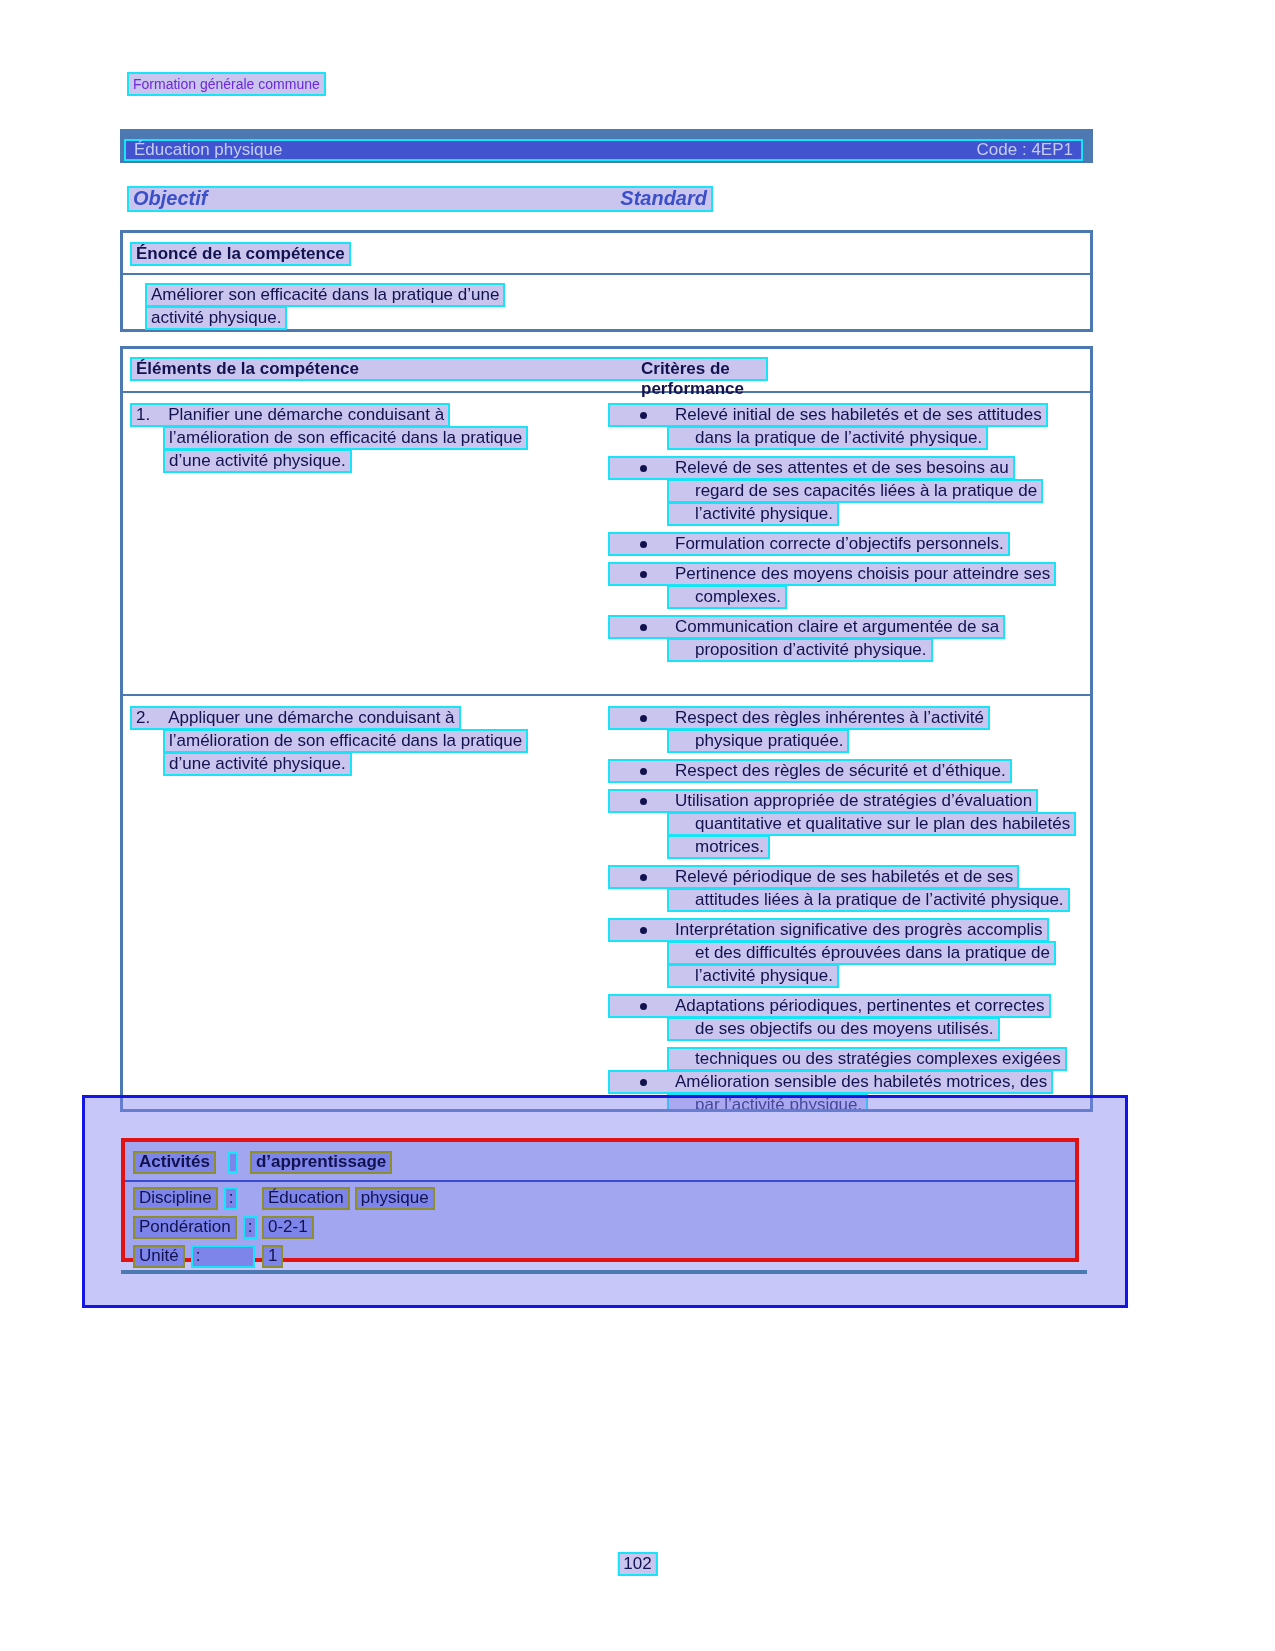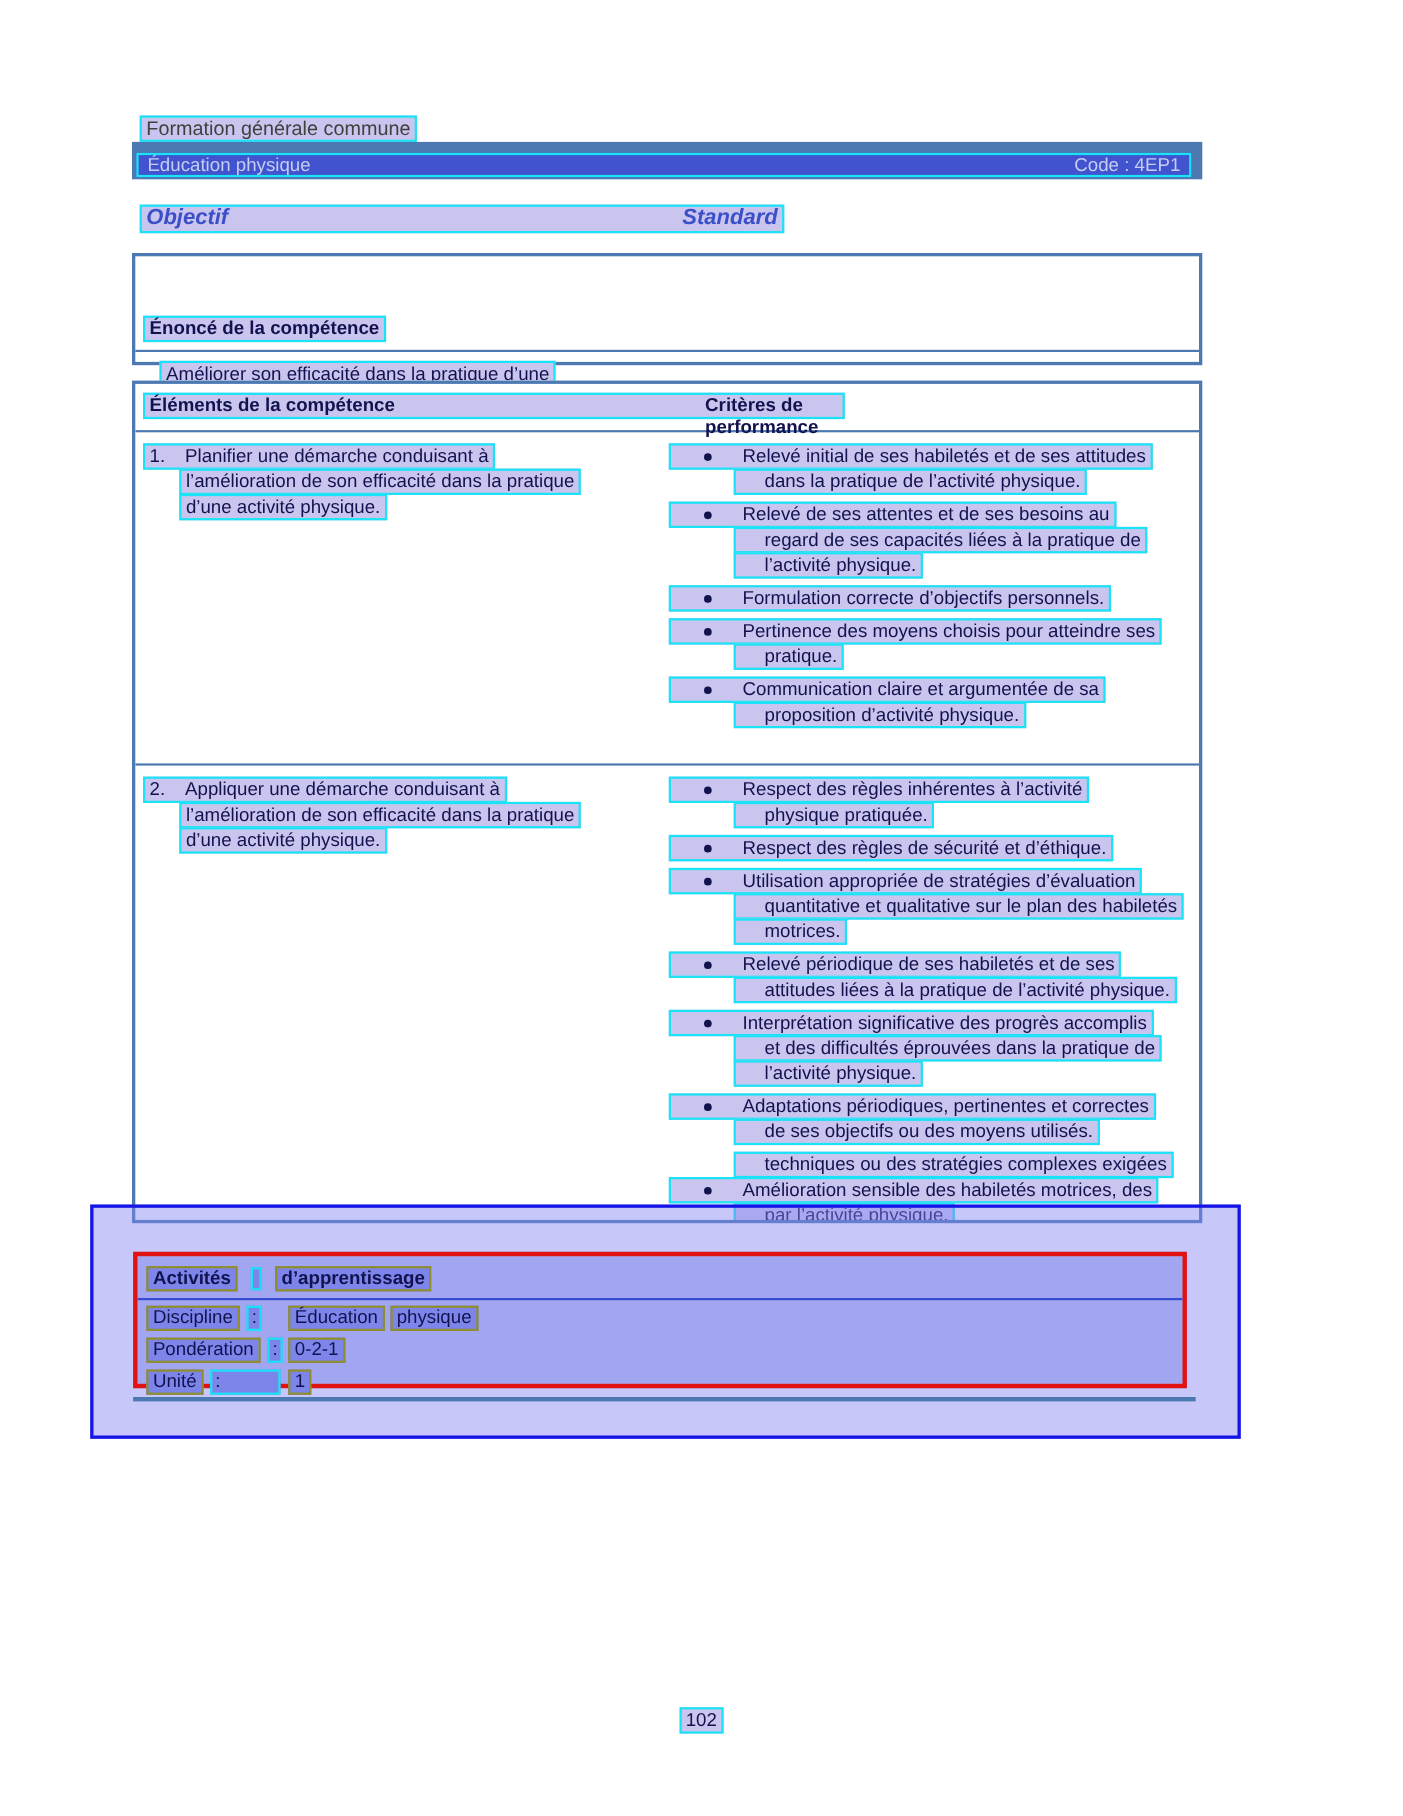--- a/index.html
+++ b/index.html
@@ -24,40 +24,40 @@
   .hl{
     display:inline-flex;align-items:center;box-sizing:border-box;
     background:var(--hlfill);border:2px solid var(--cyan);
     padding:0 4px;height:24px;font-size:17px;color:var(--navy);
     white-space:nowrap;
   }
   .bold{font-weight:bold;}
   .line-wrap{height:23px;}
   
   .formation{position:absolute;left:127px;top:72px;}
-  .formation .hl{color:#404040;font-size:18px;margin-top:33px;}
+  .formation .hl{color:#6d28d9;font-size:14px;}
   
   .header-bar{position:absolute;left:120px;top:129px;width:973px;height:34px;background:var(--steel);}
   .header-band{
     position:absolute;left:4px;top:10px;width:959px;height:22px;box-sizing:border-box;
     background:var(--band);border:2px solid var(--cyan);
     display:flex;justify-content:space-between;align-items:center;padding:0 8px;
     color:#c5cdf2;font-size:17px;
   }
   
   .obj-std{
     position:absolute;left:127px;top:186px;width:586px;height:26px;box-sizing:border-box;
     background:var(--hlfill);border:2px solid var(--cyan);
     display:flex;justify-content:space-between;align-items:flex-end;padding:0 4px;
     font-size:20px;font-weight:bold;font-style:italic;color:var(--royal);
   }
   
   .doc-box{position:absolute;box-sizing:border-box;border:3px solid var(--steel);background:#fff;}
   .enonce-box{left:120px;top:230px;width:973px;height:102px;}
-  .box-header{padding:9px 0 0 7px;height:31px;margin-top:45px;}
+  .box-header{padding:9px 0 0 7px;height:31px;}
   .h-divider{border-top:2px solid var(--steel);width:100%;}
   .box-body{padding:8px 0 0 7px;margin-left:15px;}
   
   .split-hl{
     position:relative;display:block;box-sizing:border-box;height:24px;
     background:var(--hlfill);border:2px solid var(--cyan);padding:0 4px;
     font-size:17px;font-weight:bold;line-height:20px;
   }
   .split-hl .part2{position:absolute;top:0;line-height:20px;}
   
@@ -189,21 +189,21 @@
                   <span class="bullet-dot"></span>
                   <span>Formulation correcte d’objectifs personnels.</span>
                 </span></div>
             </div>
             <div class="crit">
               <div class="line-wrap"><span class="hl crit-line first">
                   <span class="bullet-dot"></span>
                   <span>Pertinence des moyens choisis pour atteindre ses</span>
                 </span></div>
               <div class="line-wrap"><span class="hl crit-line cont">
-                  <span>pratique.</span>
+                  <span>complexes.</span>
                 </span></div>
             </div>
             <div class="crit">
               <div class="line-wrap"><span class="hl crit-line first">
                   <span class="bullet-dot"></span>
                   <span>Communication claire et argumentée de sa</span>
                 </span></div>
               <div class="line-wrap"><span class="hl crit-line cont">
                   <span>proposition d’activité physique.</span>
                 </span></div>

